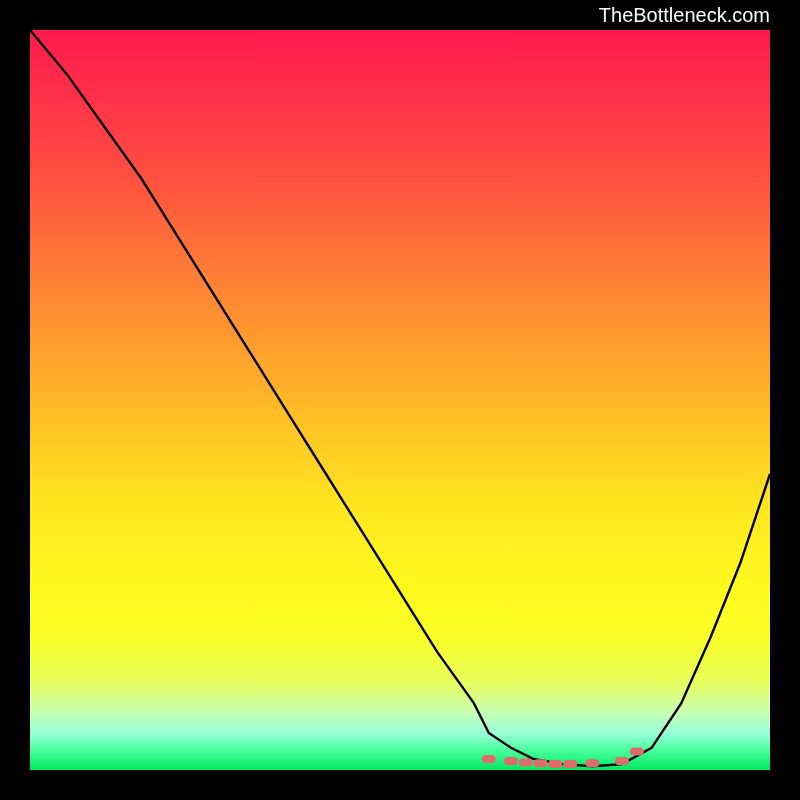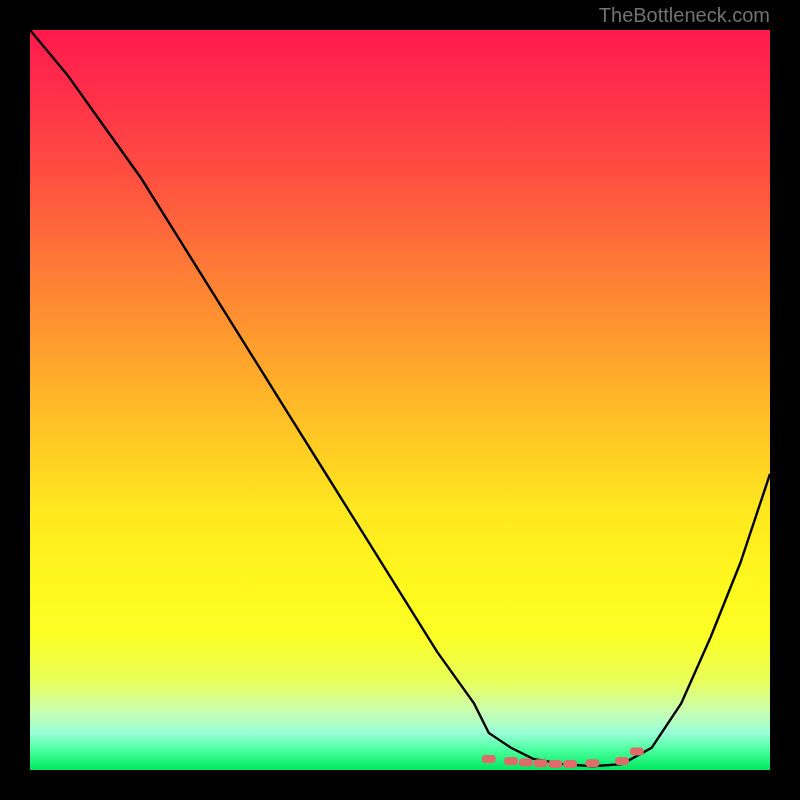--- a/index.html
+++ b/index.html
@@ -7,21 +7,21 @@
     width: 800px;
     height: 800px;
     background: #000;
     position: relative;
     font-family: Arial, sans-serif;
   }
   .watermark {
     position: absolute;
     top: 4px;
     right: 30px;
-    color: #737373;
+    color: #ffffff;
     font-size: 20px;
     font-weight: 500;
     z-index: 10;
   }
   .plot-area {
     position: absolute;
     left: 30px;
     top: 30px;
     width: 740px;
     height: 740px;

